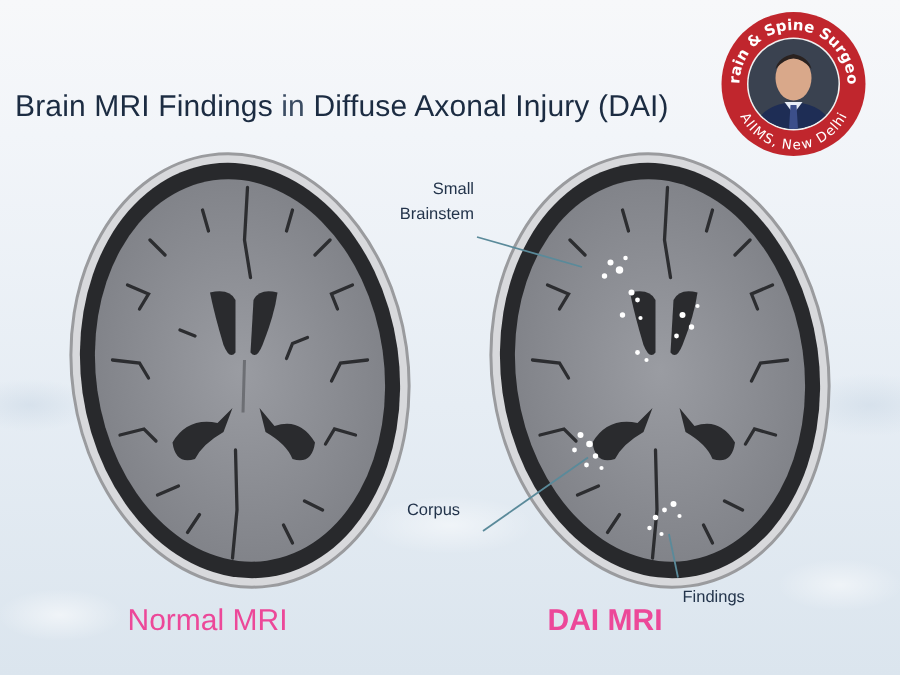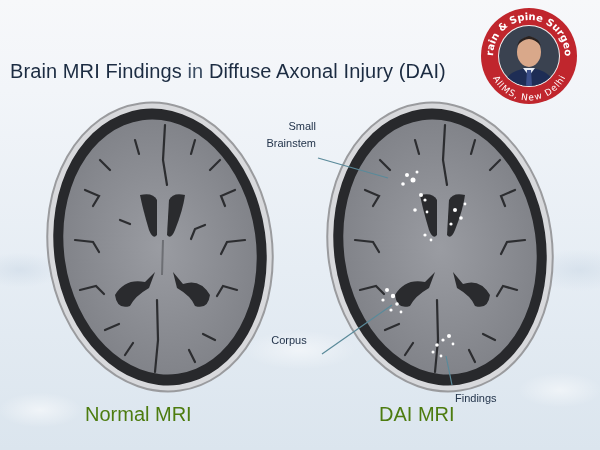--- a/index.html
+++ b/index.html
@@ -25,21 +25,21 @@
   }
   .title .light { font-weight:normal; color:#3c4d63; }
   .title .bold { color:#1c2c42; }
 
   .brain { position:absolute; }
   .brain svg { display:block; }
 
   .label {
     position:absolute; color:#23344b; font-size:11px; line-height:17px; text-align:right;
   }
-  .caption { position:absolute; font-size:20px; color:#4d7c0f; white-space:nowrap;text-align:right; }
+  .caption { position:absolute; font-size:20px; color:#ec4899; white-space:nowrap;text-align:right; }
 
   .badge { position:absolute; left:479px; top:6px; width:100px; height:100px; }
 </style>
 </head>
 <body>
 
 <div class="bg-texture"></div>
 
 <div class="title"><span class="bold">Brain MRI Findings</span><span class="light"> in </span><span class="bold">Diffuse Axonal Injury (DAI)</span></div>
 
@@ -157,21 +157,21 @@
   <div>Brainstem</div>
 </div>
 
 <div class="label" style="left:254px; top:332px; width:70px;text-align:center;">
   <div>Corpus</div>
 </div>
 
 <div class="label" style="left:455px; top:390px; text-align:left;">Findings</div>
 
 <div class="caption" style="left:85px; top:403px;">Normal MRI</div>
-<div class="caption" style="left:379px; top:403px;">DAI MRI</div>
+<div class="caption" style="left:365px; top:403px;font-weight:bold;">DAI MRI</div>
 
 <div class="badge">
   <svg width="100" height="100" viewBox="0 0 100 100">
     <defs>
       <path id="arcTop" d="M 14 50 A 36 36 0 0 1 86 50"></path>
       <path id="arcBot" d="M 16 54 A 34 34 0 0 0 84 54"></path>
       <clipPath id="photoClip">
           <circle cx="50" cy="50" r="30"></circle>
         </clipPath>
     </defs>

